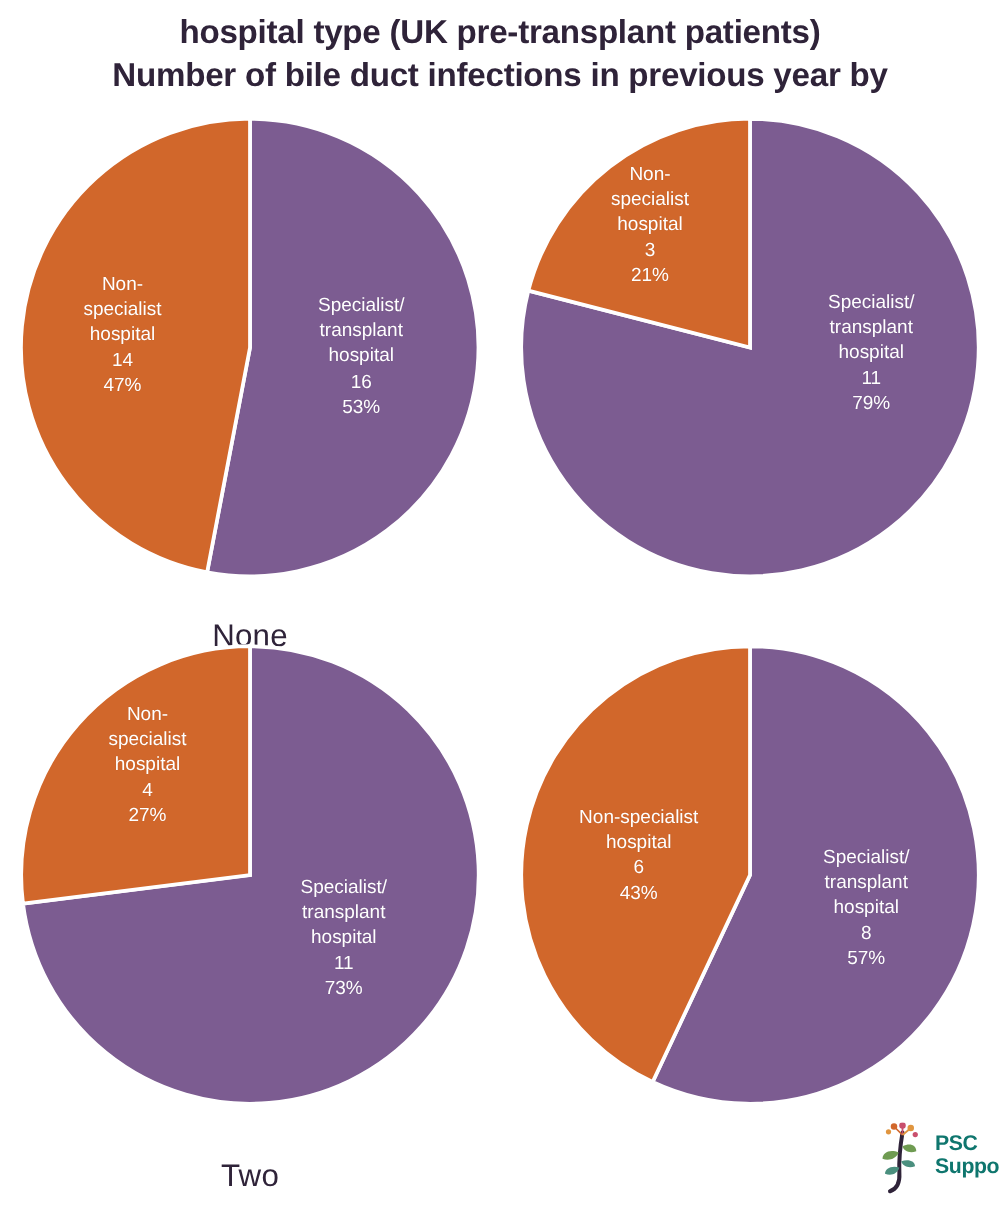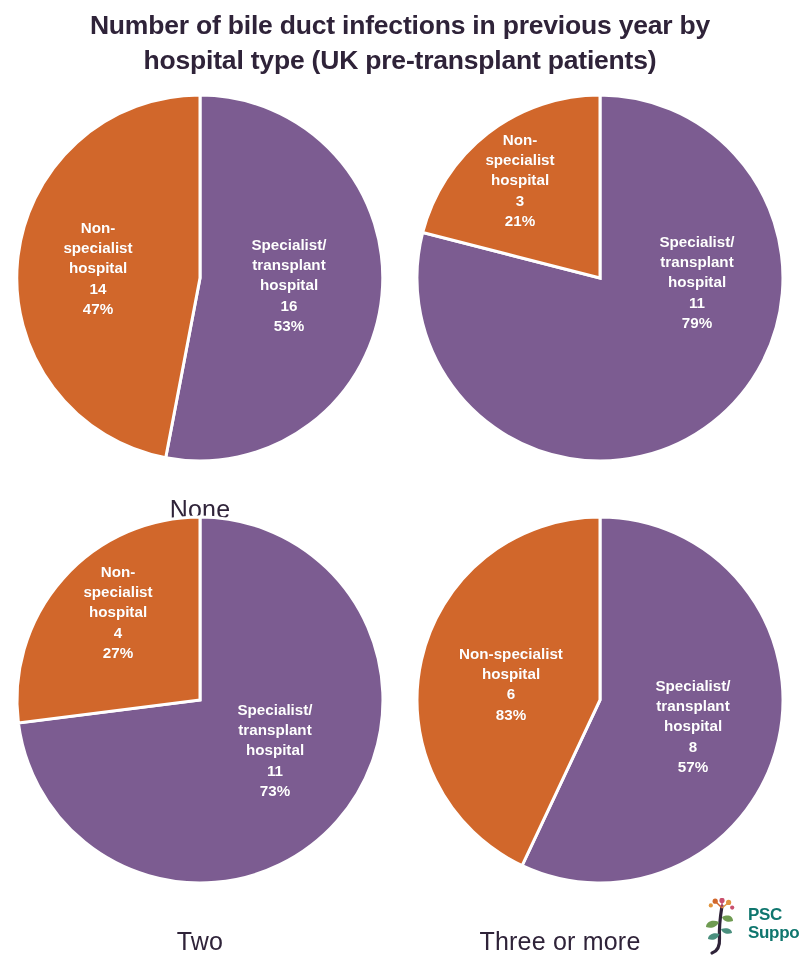--- a/index.html
+++ b/index.html
@@ -50,21 +50,21 @@
     height: 372px;
   }
   .pie-cell.row2 .pie-svg-wrap { top: 4px; }
 
   svg.pie { display: block; }
 
   .slice-label {
     position: absolute;
     color: #ffffff;
     font-size: 15.2px;
-    font-weight: 700;
+    font-weight: 400;
     line-height: 1.33;
     text-align: center;
     white-space: pre-line;
     pointer-events: none;
     text-shadow: 0 0 1px rgba(0,0,0,0.12);
   }
 
   .cat-label {
     position: absolute;
     left: 0;
@@ -103,22 +103,22 @@
     font-weight: 700;
     line-height: 1.08;
     letter-spacing: -0.3px;
   }
   #psc-logo .logo-text span { display: block; }
 </style>
 </head>
 <body>
 
 <div id="chart-title">
+  <span class="title-line">hospital type (UK pre-transplant patients)</span>
   <span class="title-line">Number of bile duct infections in previous year by</span>
-  <span class="title-line">hospital type (UK pre-transplant patients)</span>
 </div>
 
 <div id="pies-grid">
 
   <div class="pie-cell row1">
     <div class="pie-svg-wrap">
       <svg class="pie" width="400" height="372" viewBox="0 0 400 372" aria-hidden="true">
         <g>
           <path fill="#7c5c91" stroke="#ffffff" stroke-width="3" d="M 200 186 L 200 3 A 183 183 0 1 1 165.7 365.8 Z"></path>
           <path fill="#d1672b" stroke="#ffffff" stroke-width="3" d="M 200 186 L 165.7 365.8 A 183 183 0 0 1 200 3 Z"></path>
@@ -186,27 +186,26 @@
       <svg class="pie" width="400" height="372" viewBox="0 0 400 372" aria-hidden="true">
         <g>
           <path fill="#7c5c91" stroke="#ffffff" stroke-width="3" d="M 200 186 L 200 3 A 183 183 0 1 1 122.1 351.6 Z"></path>
           <path fill="#d1672b" stroke="#ffffff" stroke-width="3" d="M 200 186 L 122.1 351.6 A 183 183 0 0 1 200 3 Z"></path>
         </g>
       </svg>
     </div>
     <div class="slice-label" style="left:28px; top:134px; width:166px;">Non-specialist
 hospital
 6
-83%</div>
+43%</div>
     <div class="slice-label" style="left:218px; top:166px; width:150px;">Specialist/
 transplant
 hospital
 8
 57%</div>
-    <div class="cat-label" style="left:-40px;">Three  or more</div>
   </div>
 
 </div>
 
 <div id="psc-logo">
   <span class="logo-mark">
     <svg width="40" height="58" viewBox="0 0 40 58" aria-hidden="true">
 
       <path d="M24 8 C 22 20, 21 30, 21.5 40 C 22 48, 20 53, 14 55" stroke="#2f2339" stroke-width="3.2" fill="none" stroke-linecap="round"></path>
 

